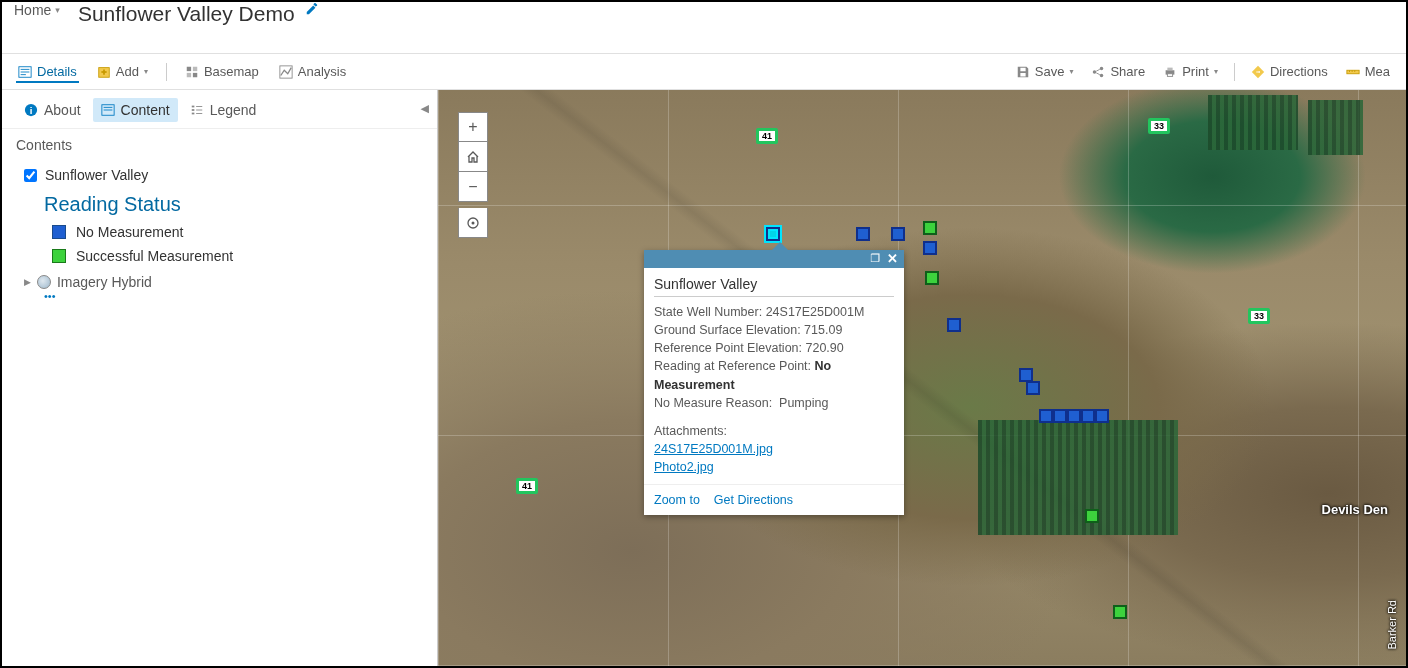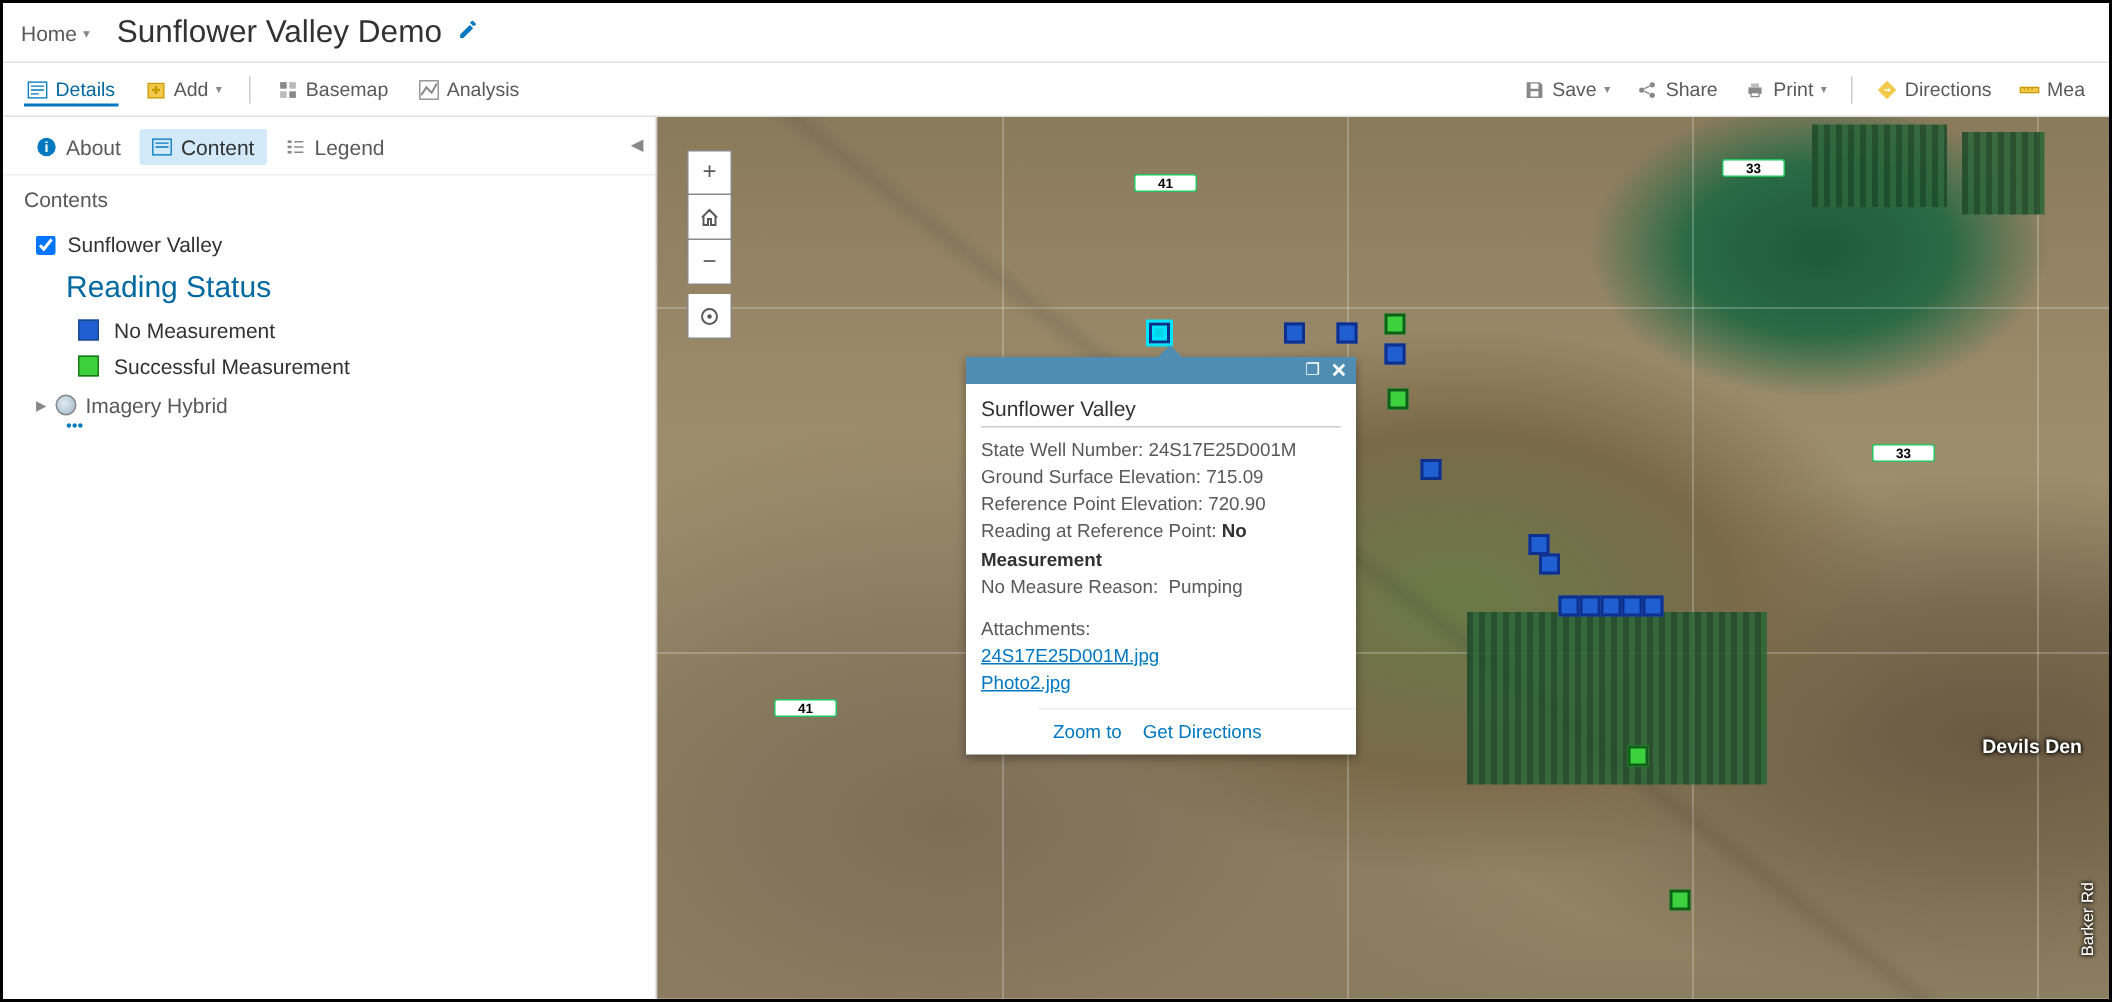--- a/index.html
+++ b/index.html
@@ -1,20 +1,20 @@
 <!DOCTYPE html>
 <html><head>
 <meta charset="utf-8">
 <style>
 * { box-sizing: border-box; margin: 0; padding: 0; }
 body { font-family: "Avenir Next", "Helvetica Neue", Arial, sans-serif; font-size: 13px; color: #323232; background: #fff; overflow: hidden; }
 .app { width: 1408px; height: 668px; border: 2px solid #000; position: relative; display: flex; flex-direction: column; }
 
 
-.header { height: 40px; display: flex; align-items: center; padding: 0 12px; border-bottom: 1px solid #e0e0e0; }
+.header { height: 52px; display: flex; align-items: flex-start; padding: 0 12px; border-bottom: 1px solid #e0e0e0; }
 .home-link { color: #595959; font-size: 14px; display: flex; align-items: center; gap: 4px; cursor: pointer; }
 .home-link::after { content: "▾"; font-size: 9px; color: #888; }
 .map-title { font-size: 21px; color: #323232; margin-left: 18px; font-weight: 300; }
 .edit-icon { margin-left: 10px; color: #0079c1; cursor: pointer; }
 
 
 .toolbar { height: 36px; display: flex; align-items: center; padding: 0 14px; border-bottom: 1px solid #e0e0e0; font-size: 13px; }
 .toolbar .left { display: flex; align-items: center; gap: 16px; }
 .toolbar .right { margin-left: auto; display: flex; align-items: center; gap: 14px; }
 .tb-btn { display: flex; align-items: center; gap: 5px; color: #595959; cursor: pointer; padding: 4px 2px; }
@@ -72,24 +72,24 @@
 .popup { position: absolute; width: 260px; background: #fff; border-radius: 0; box-shadow: 0 2px 6px rgba(0,0,0,0.35); font-size: 12.5px; }
 .popup-hdr { background: #4f8db3; height: 18px; position: relative; }
 .popup-hdr .max { position: absolute; right: 24px; top: 2px; color: #fff; font-size: 11px; cursor: pointer; }
 .popup-hdr .close { position: absolute; right: 6px; top: 1px; color: #fff; font-size: 13px; cursor: pointer; font-weight: bold; }
 .popup-tail { position: absolute; top: -8px; left: 128px; width: 0; height: 0; border-left: 8px solid transparent; border-right: 8px solid transparent; border-bottom: 8px solid #4f8db3; }
 .popup-body { padding: 8px 10px; color: #595959; }
 .popup-title { font-size: 14px; color: #323232; font-weight: 500; padding-bottom: 4px; border-bottom: 1px solid #ccc; margin-bottom: 6px; }
 .popup-body .line { line-height: 1.45; }
 .popup-body .bold { font-weight: 600; color: #323232; }
 .popup-body a { color: #0079c1; text-decoration: underline; cursor: pointer; }
-.popup-foot { border-top: 1px solid #eee; padding: 8px 10px; display: flex; gap: 14px; margin-left: 48px; }
+.popup-foot { border-top: 1px solid #eee; padding: 8px 10px; display: flex; gap: 14px; }
 .popup-foot a { color: #0079c1; text-decoration: none; cursor: pointer; }
 
-.hwy { position: absolute; background: #fff; border: 1px solid #22c55e; border-radius: 2px; font-size: 9px; padding: 0 15px; font-weight: bold; color: #000; }
+.hwy { position: absolute; background: #fff; border: 3px solid #22c55e; border-radius: 2px; font-size: 9px; padding: 0 3px; font-weight: bold; color: #000; }
 .place-label { position: absolute; color: #fff; font-size: 13px; font-weight: bold; text-shadow: 0 0 3px #000, 0 0 3px #000; }
 </style>
 </head>
 <body>
 
 <div class="app">
 
   <div class="header">
     <span class="home-link">Home</span>
     <span class="map-title">Sunflower Valley Demo</span>

